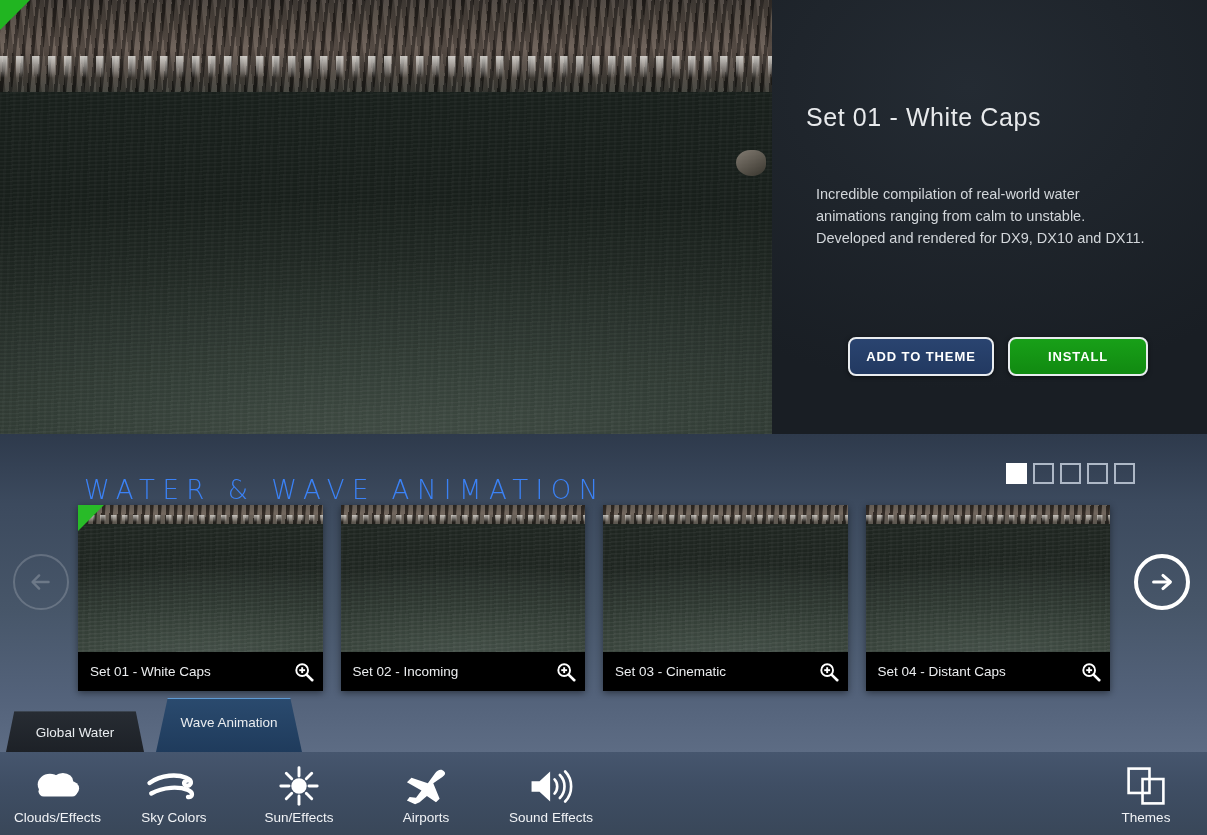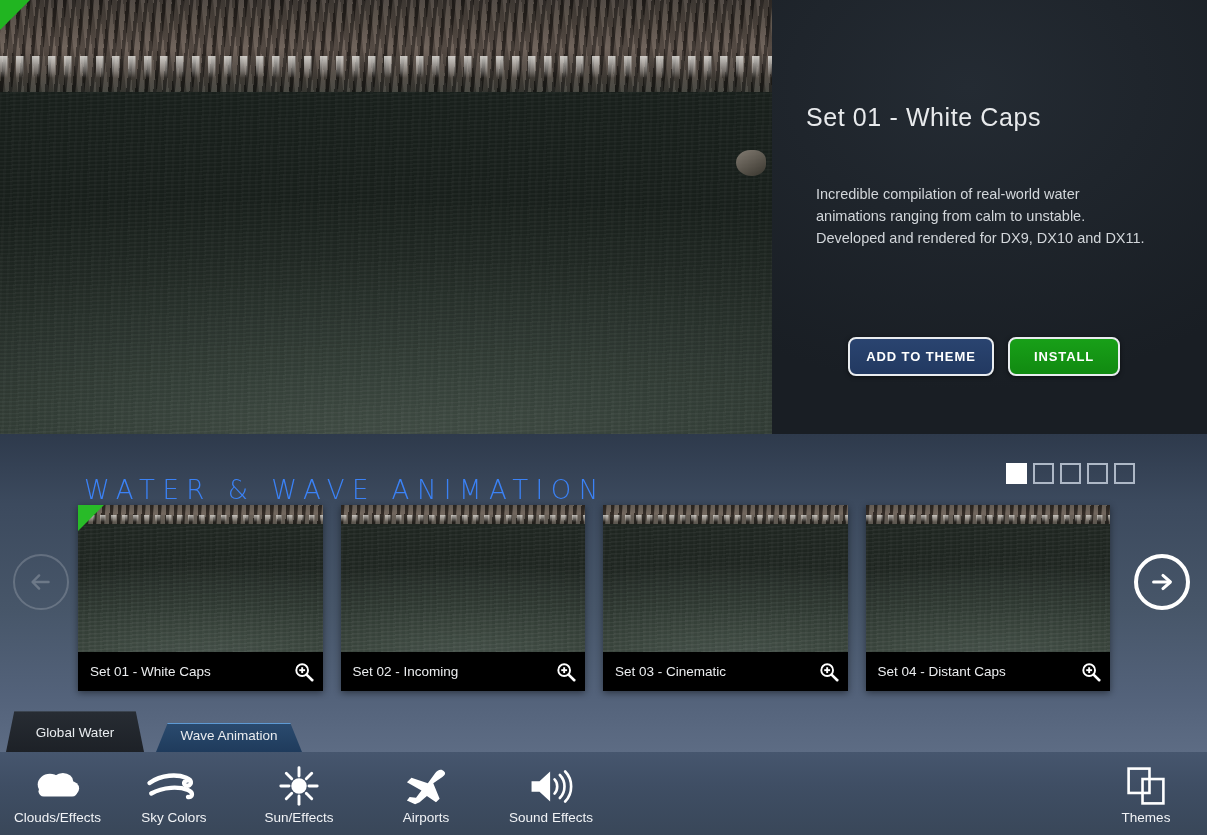--- a/index.html
+++ b/index.html
@@ -91,21 +91,21 @@
   .btn {
     position: absolute; top: 0; height: 39px;
     display: flex; align-items: center; justify-content: center;
     font-size: 13px; font-weight: bold; letter-spacing: .9px;
     color: #ffffff; cursor: pointer;
     border: 2px solid #e9ecef;
     border-radius: 8px;
     box-shadow: 0 1px 4px rgba(0,0,0,0.55);
   }
   .btn-add { left: 76px; width: 146px; background: linear-gradient(180deg, #2a4470 0%, #223961 100%); }
-  .btn-install { left: 236px; width: 112px; background: linear-gradient(180deg, #18a018 0%, #118a11 100%); text-align: right; }
+  .btn-install { left: 236px; width: 140px; background: linear-gradient(180deg, #18a018 0%, #118a11 100%); text-align: right; }
 
   
   .carousel {
     position: absolute; left: 0; top: 434px; width: 1207px; height: 318px;
     background: linear-gradient(180deg, #2e3a4c 0%, #3c4a5e 22%, #475669 55%, #53627a 82%, #5d6c84 100%);
   }
   .carousel-title {
     position: absolute; left: 84px; top: 455px;
     font-size: 26px; font-weight: 300; color: #3b82f6;
     letter-spacing: 7.5px;
@@ -197,21 +197,21 @@
     cursor: pointer;
     text-align: center;
   }
   .subtab-global {
     left: 6px; width: 138px; height: 41px;
     background: linear-gradient(180deg, #272c33 0%, #1d2127 100%);
     clip-path: polygon(6% 0%, 94% 0%, 100% 100%, 0% 100%);
     border-top: 1px solid #3b444f;
   }
   .subtab-wave {
-    left: 156px; width: 146px; height: 29px;
+    left: 156px; width: 146px; height: 54px;
     background: linear-gradient(180deg, #2a4a6e 0%, #1f3b5c 100%);
     clip-path: polygon(8% 0%, 92% 0%, 100% 100%, 0% 100%);
     border-top: 1px solid #5e9ad4;
   }
   .subtab-wave span { margin-bottom: 6px; }
 
   
   .bottomnav {
     position: absolute; left: 0; top: 752px; width: 1207px; height: 83px;
     background: linear-gradient(180deg, #46566e 0%, #3f4e64 40%, #394759 100%);

